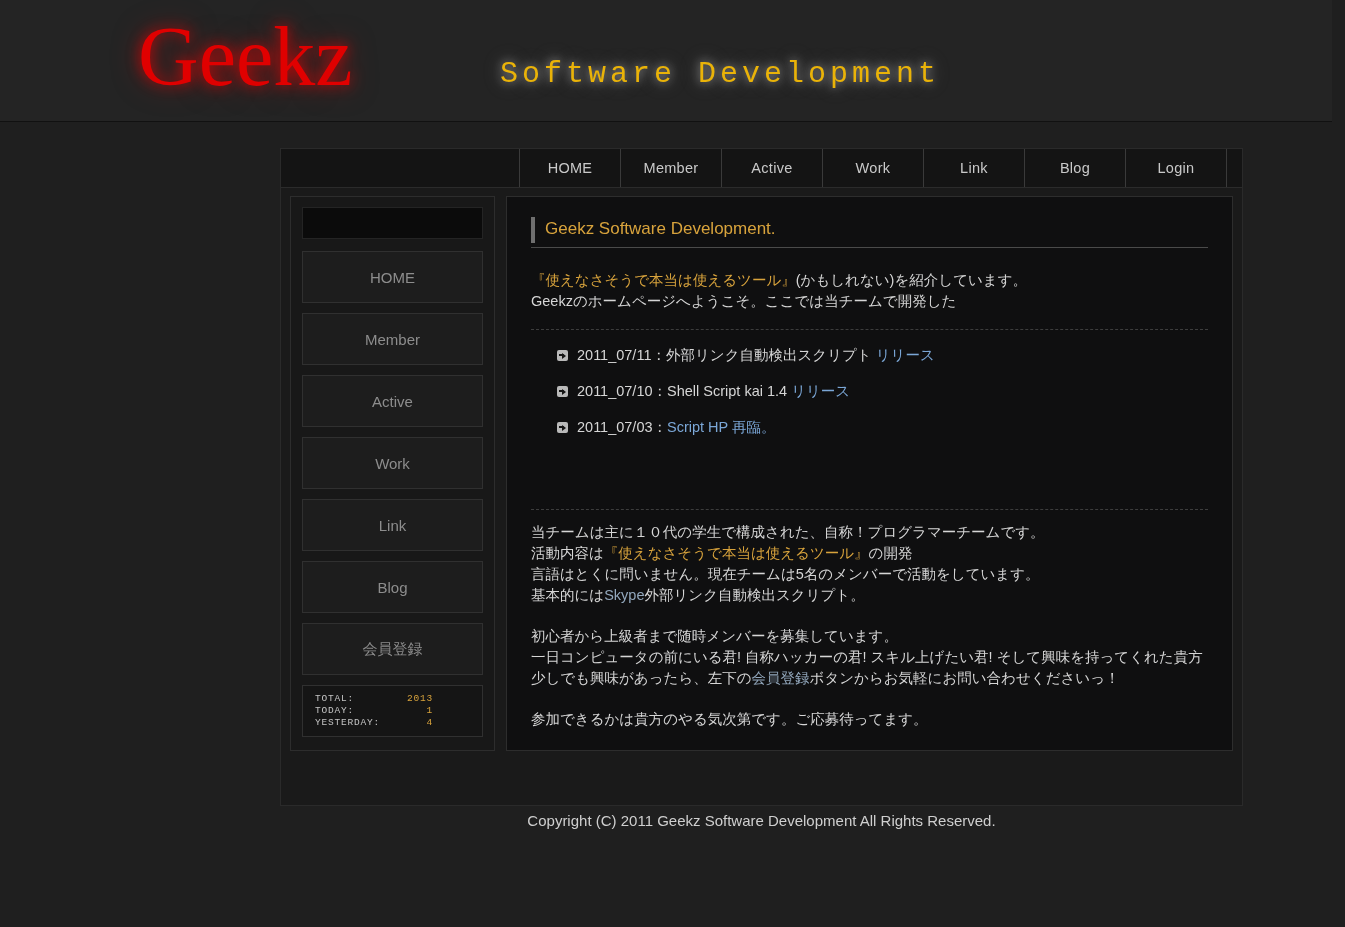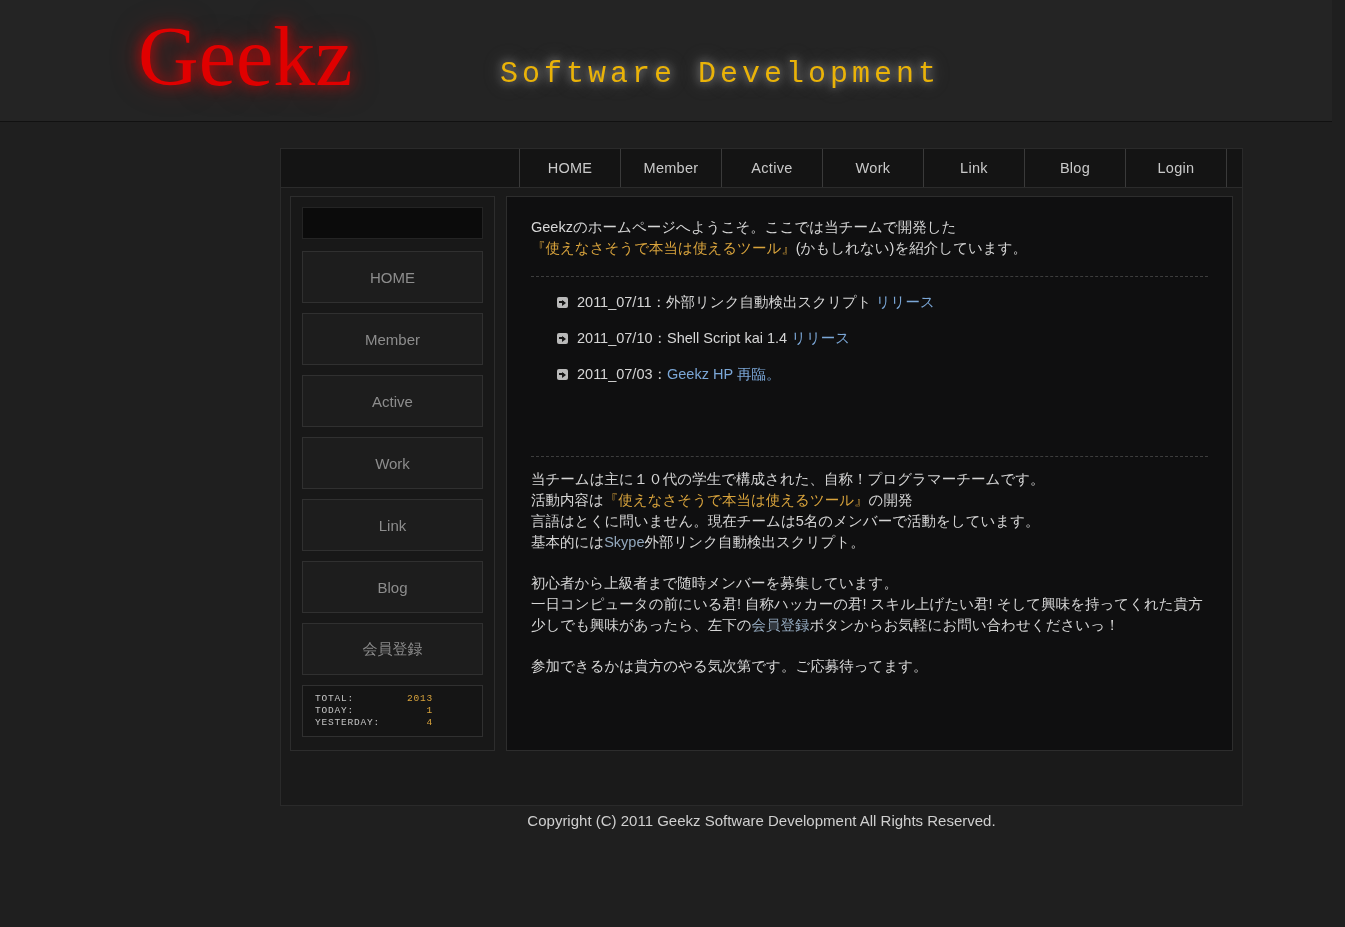--- a/index.html
+++ b/index.html
@@ -244,39 +244,40 @@
         </div>
         <div class="counter-row">
           <span class="counter-label">YESTERDAY:</span>
           <span class="counter-value">4</span>
         </div>
       </div>
     </div>
 
     <div class="content">
 
+      <div class="section-title">Geekz Software Development.</div>
 
       <div class="para">
-        <div>Geekzのホームページへようこそ。ここでは当チームで開発した</div>
         <div>
           <span class="hl-orange">『使えなさそうで本当は使えるツール』</span><span>(かもしれない)を紹介しています。</span>
         </div>
+        <div>Geekzのホームページへようこそ。ここでは当チームで開発した</div>
       </div>
 
       <hr class="dashed-rule">
 
       <ul class="news-list">
         <li>
           <span class="arrow-icon"></span><span>2011_07/11：</span><span>外部リンク自動検出スクリプト </span><span class="lnk">リリース</span>
         </li>
         <li>
           <span class="arrow-icon"></span><span>2011_07/10：</span><span>Shell Script kai 1.4 </span><span class="lnk">リリース</span>
         </li>
         <li>
-          <span class="arrow-icon"></span><span>2011_07/03：</span><span></span><span class="lnk">Geekz HP 再臨。</span>
+          <span class="arrow-icon"></span><span>2011_07/03：</span><span></span><span class="lnk">Script HP 再臨。</span>
         </li>
       </ul>
 
       <div class="spacer-lg"></div>
 
       <hr class="dashed-rule">
 
       <div class="para para-block">
         <div>当チームは主に１０代の学生で構成された、自称！プログラマーチームです。</div>
         <div>

